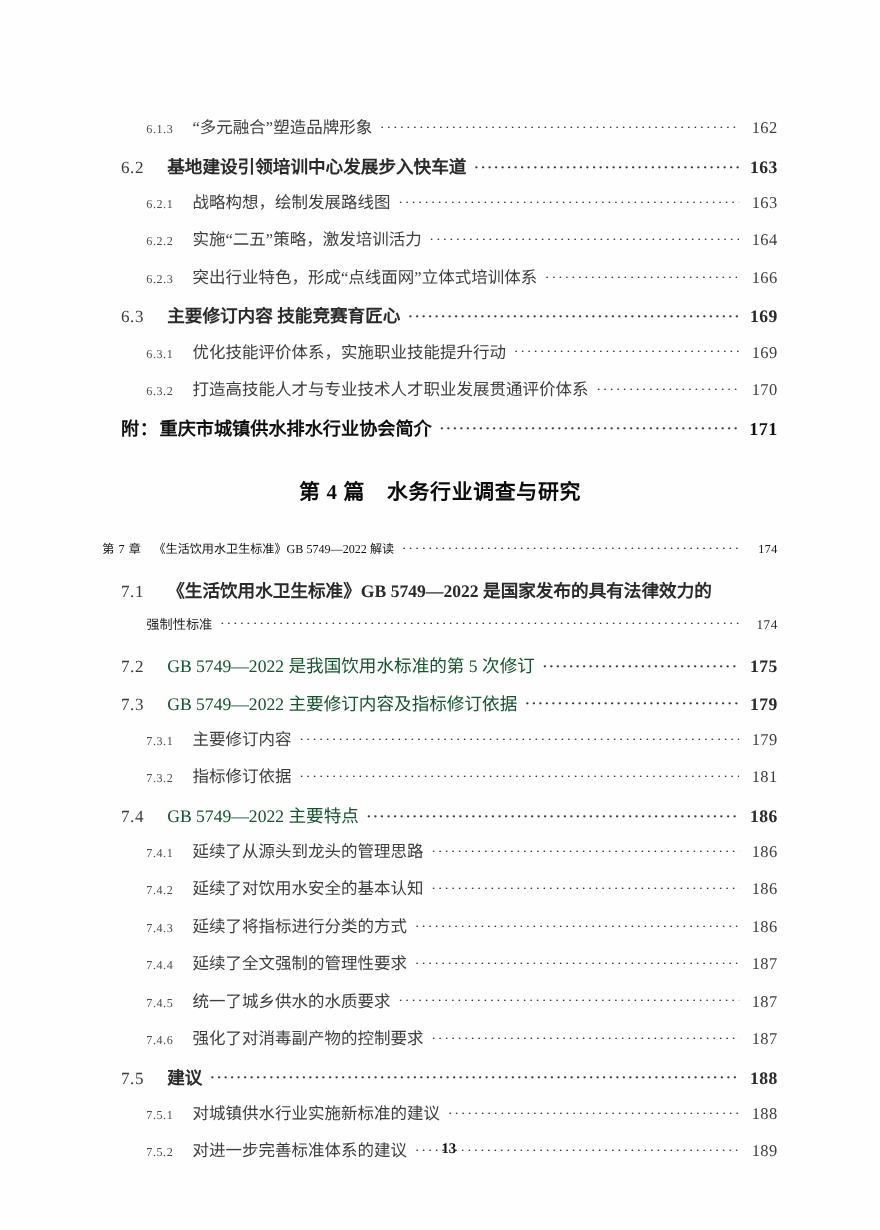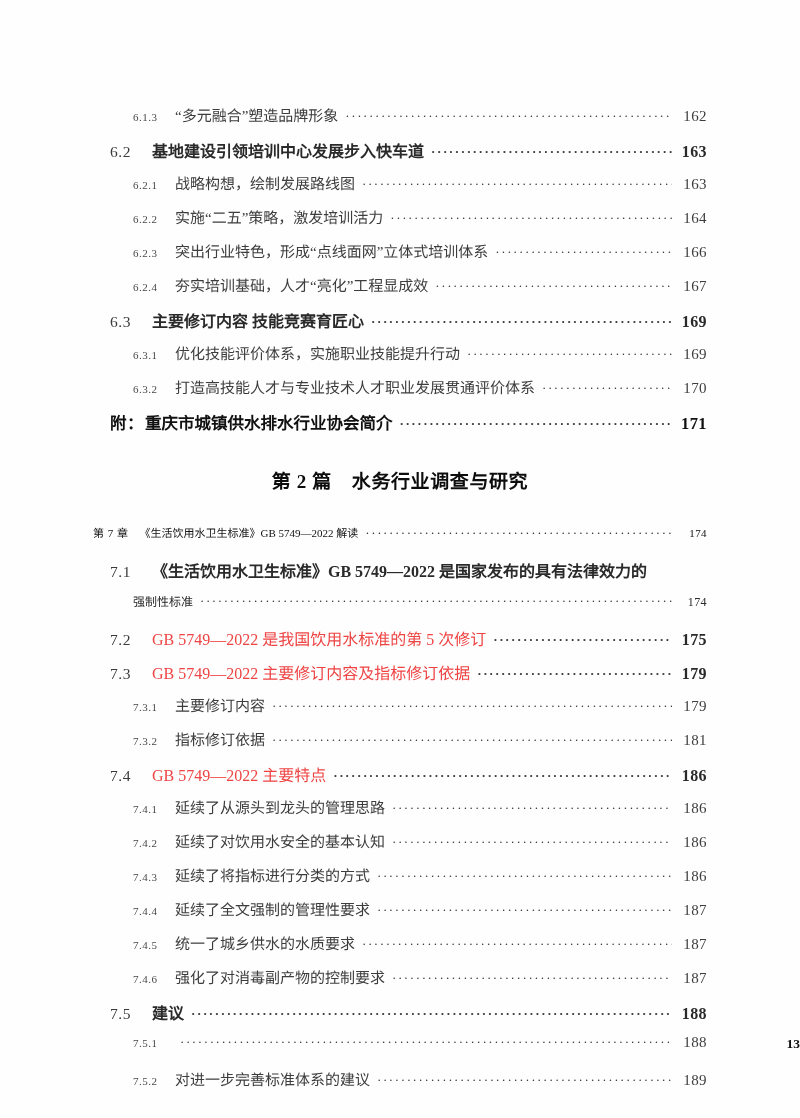--- a/index.html
+++ b/index.html
@@ -100,21 +100,21 @@
   .lvl2 .toc-num {
     font-weight: normal;
     font-size: 15.5px;
     color: #3a3a3a;
     min-width: 30px;
     display: inline-block;
   }
   .lvl2 .toc-title { margin-left: 12px; text-align: right; }
 
   
-  .lvl2.latin .toc-title { font-weight: normal; color: #ef4444; }
+  .lvl2.latin .toc-title { font-weight: normal; color: #14532d; }
 
   
   .lvl3 {
     padding-left: 40px;
     font-size: 15px;
     font-weight: normal;
     color: #3d3d3d;
   }
   .lvl3 .toc-num {
     font-size: 11px;
@@ -152,21 +152,21 @@
     white-space: nowrap;
   }
   .part-heading .part-label { margin-right: 20px; }
 
   
   #page-footer {
     position: absolute;
     left: 16px;
     right: 0;
     top: 1036px;
-    text-align: right;
+    text-align: center;
     font-size: 13.5px;
     font-weight: bold;
     color: #111;
     font-family: "Liberation Serif", serif;
   }
 </style>
 </head>
 <body>
 
 <div id="page">
@@ -197,26 +197,20 @@
           <span class="toc-title">实施“二五”策略，激发培训活力</span>
           <span class="leader"></span>
           <span class="toc-page">164</span>
         </div>
         <div class="toc-row lvl3">
           <span class="toc-num">6.2.3</span>
           <span class="toc-title">突出行业特色，形成“点线面网”立体式培训体系</span>
           <span class="leader"></span>
           <span class="toc-page">166</span>
         </div>
-        <div class="toc-row lvl3">
-          <span class="toc-num">6.2.4</span>
-          <span class="toc-title">夯实培训基础，人才“亮化”工程显成效</span>
-          <span class="leader"></span>
-          <span class="toc-page">167</span>
-        </div>
         <div class="toc-row lvl2">
           <span class="toc-num">6.3</span>
           <span class="toc-title">主要修订内容 技能竞赛育匠心</span>
           <span class="leader"></span>
           <span class="toc-page">169</span>
         </div>
         <div class="toc-row lvl3">
           <span class="toc-num">6.3.1</span>
           <span class="toc-title">优化技能评价体系，实施职业技能提升行动</span>
           <span class="leader"></span>
@@ -230,21 +224,21 @@
         </div>
         <div class="toc-row lvl-appendix">
           <span class="toc-num">附：</span>
           <span class="toc-title">重庆市城镇供水排水行业协会简介</span>
           <span class="leader"></span>
           <span class="toc-page">171</span>
         </div>
       </div>
 
     <div class="part-heading">
-      <span class="part-label">第 2 篇</span><span class="part-title">水务行业调查与研究</span>
+      <span class="part-label">第 4 篇</span><span class="part-title">水务行业调查与研究</span>
     </div>
 
     <div class="toc-row lvl1">
       <span class="toc-num">第 7 章</span>
       <span class="toc-title">《生活饮用水卫生标准》GB 5749—2022 解读</span>
       <span class="leader"></span>
       <span class="toc-page">174</span>
     </div>
 
     <div id="section7-list">
@@ -324,20 +318,21 @@
           <span class="toc-page">187</span>
         </div>
         <div class="toc-row lvl2">
           <span class="toc-num">7.5</span>
           <span class="toc-title">建议</span>
           <span class="leader"></span>
           <span class="toc-page">188</span>
         </div>
         <div class="toc-row lvl3">
           <span class="toc-num">7.5.1</span>
+          <span class="toc-title">对城镇供水行业实施新标准的建议</span>
           <span class="leader"></span>
           <span class="toc-page">188</span>
         </div>
         <div class="toc-row lvl3">
           <span class="toc-num">7.5.2</span>
           <span class="toc-title">对进一步完善标准体系的建议</span>
           <span class="leader"></span>
           <span class="toc-page">189</span>
         </div>
       </div>

